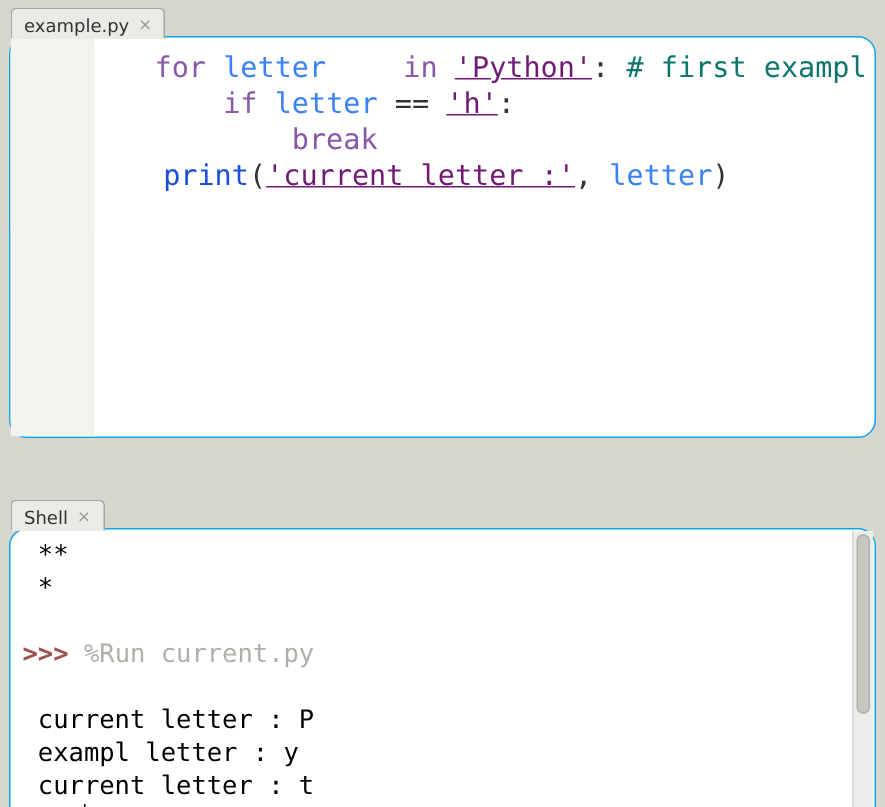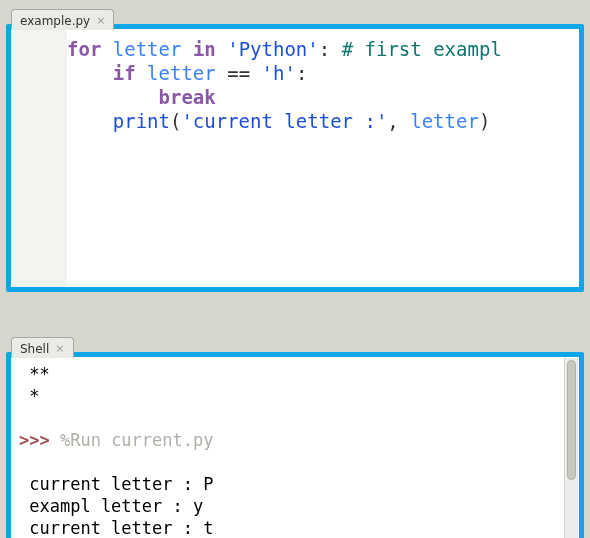--- a/index.html
+++ b/index.html
@@ -7,22 +7,22 @@
     margin: 0; padding: 0;
     width: 590px; height: 538px;
     background: #d6d6ce;
     font-family: "DejaVu Sans", "Liberation Sans", Arial, sans-serif;
     font-size: 12px;
     overflow: hidden;
   }
   .pane {
     position: absolute;
     background: #ffffff;
-    border: 5px solid #0ea5e9;
-    border-radius: 2px;
+    border: 1px solid #0ea5e9;
+    border-radius: 12px;
   }
   .tab {
     position: absolute;
     top: -20px;
     left: 0px;
     height: 21px;
     background: #eceae6;
     border: 1px solid #a8a8a0;
     border-bottom: 1px solid #eceae6;
     border-top-left-radius: 4px;
@@ -95,24 +95,24 @@
     left: 2px; right: 2px;
     background: #c7c7bf;
     border: 1px solid #b0b0a8;
     border-radius: 6px;
   }
   .shell-area pre.code {
     padding: 6px 0 0 8px;
     font-size: 17px;
     line-height: 22px;
   }
-  .tok-kw   { color: #8959a8; font-weight: bold; }
+  .tok-kw   { color: #8959a8; font-weight: normal; padding-left: 40px; }
   .tok-id   { color: #3b82f6; }
   .tok-op   { color: #333333; }
-  .tok-str  { color: #1d4ed8; }
+  .tok-str  { color: #701a75; text-decoration: underline; }
   .tok-cmt  { color: #0f766e; }
   .tok-fn   { color: #1d4ed8; }
   .tok-prompt { color: #a05050; font-weight: bold; }
   .tok-magic  { color: #b0b0a8; }
   .cursor {
     display: inline-block;
     width: 1px; height: 18px;
     background: #000;
     vertical-align: -3px;
   }

